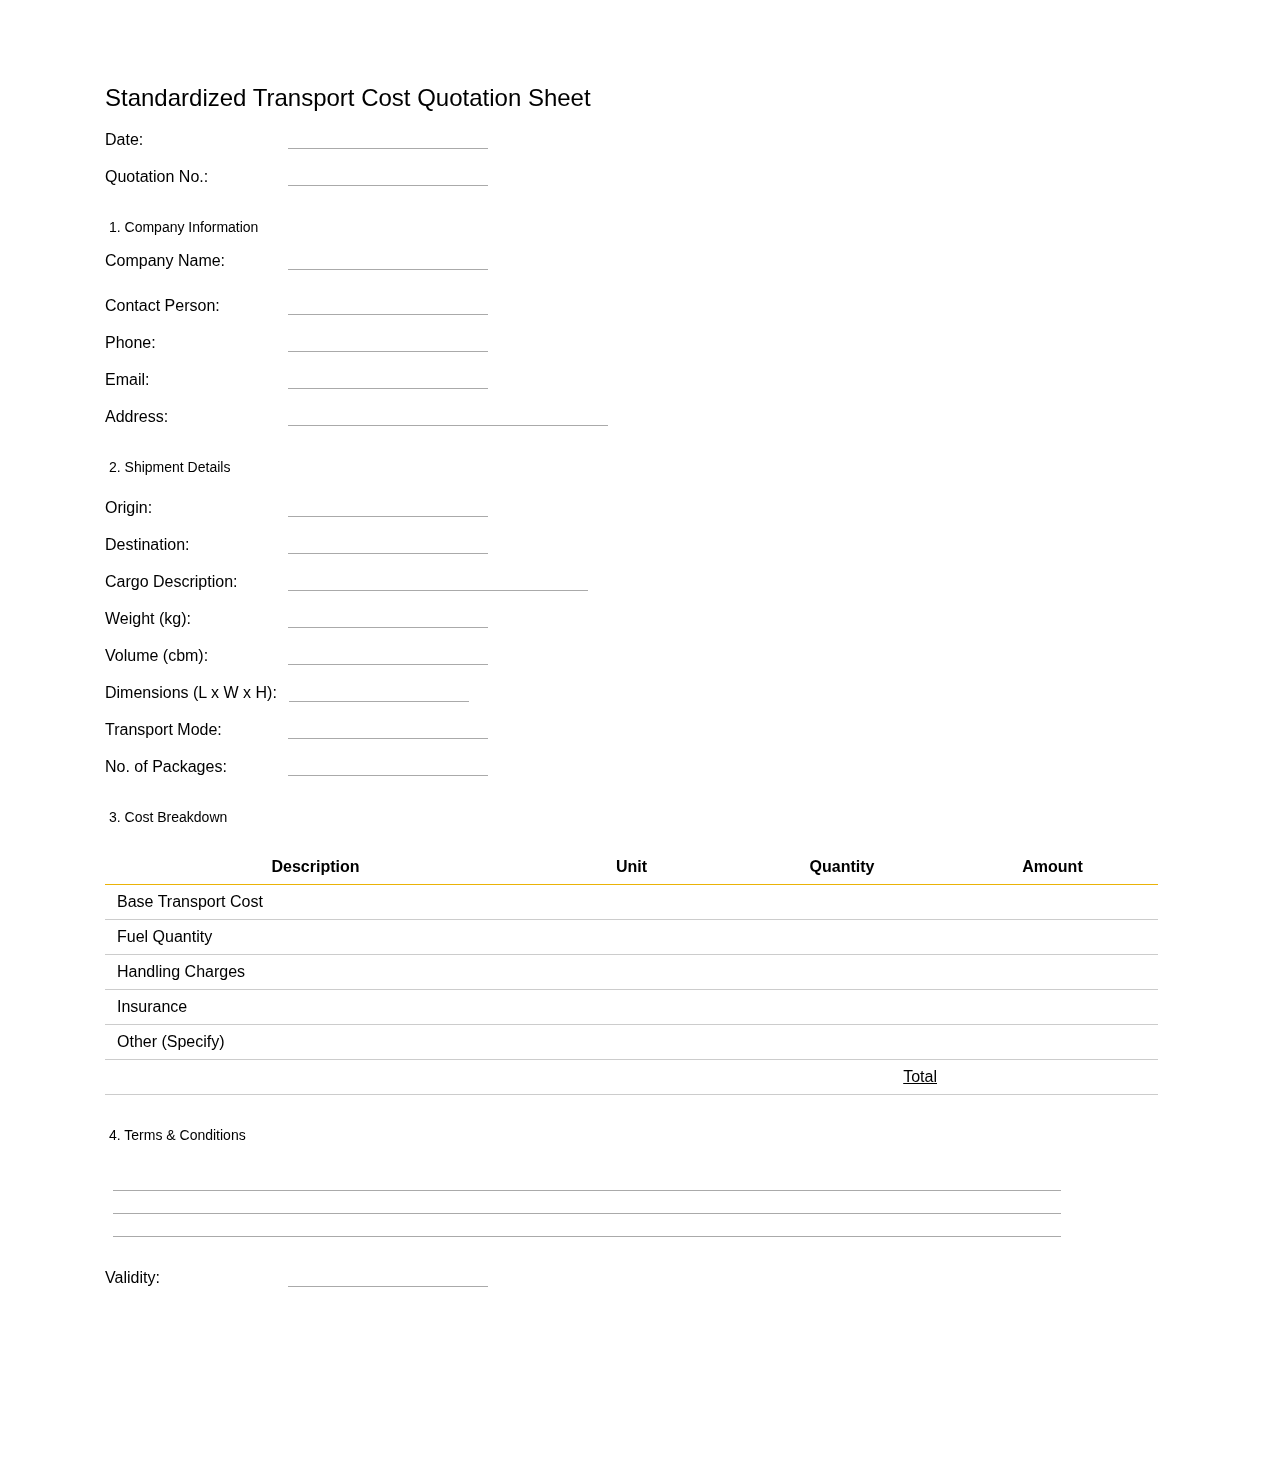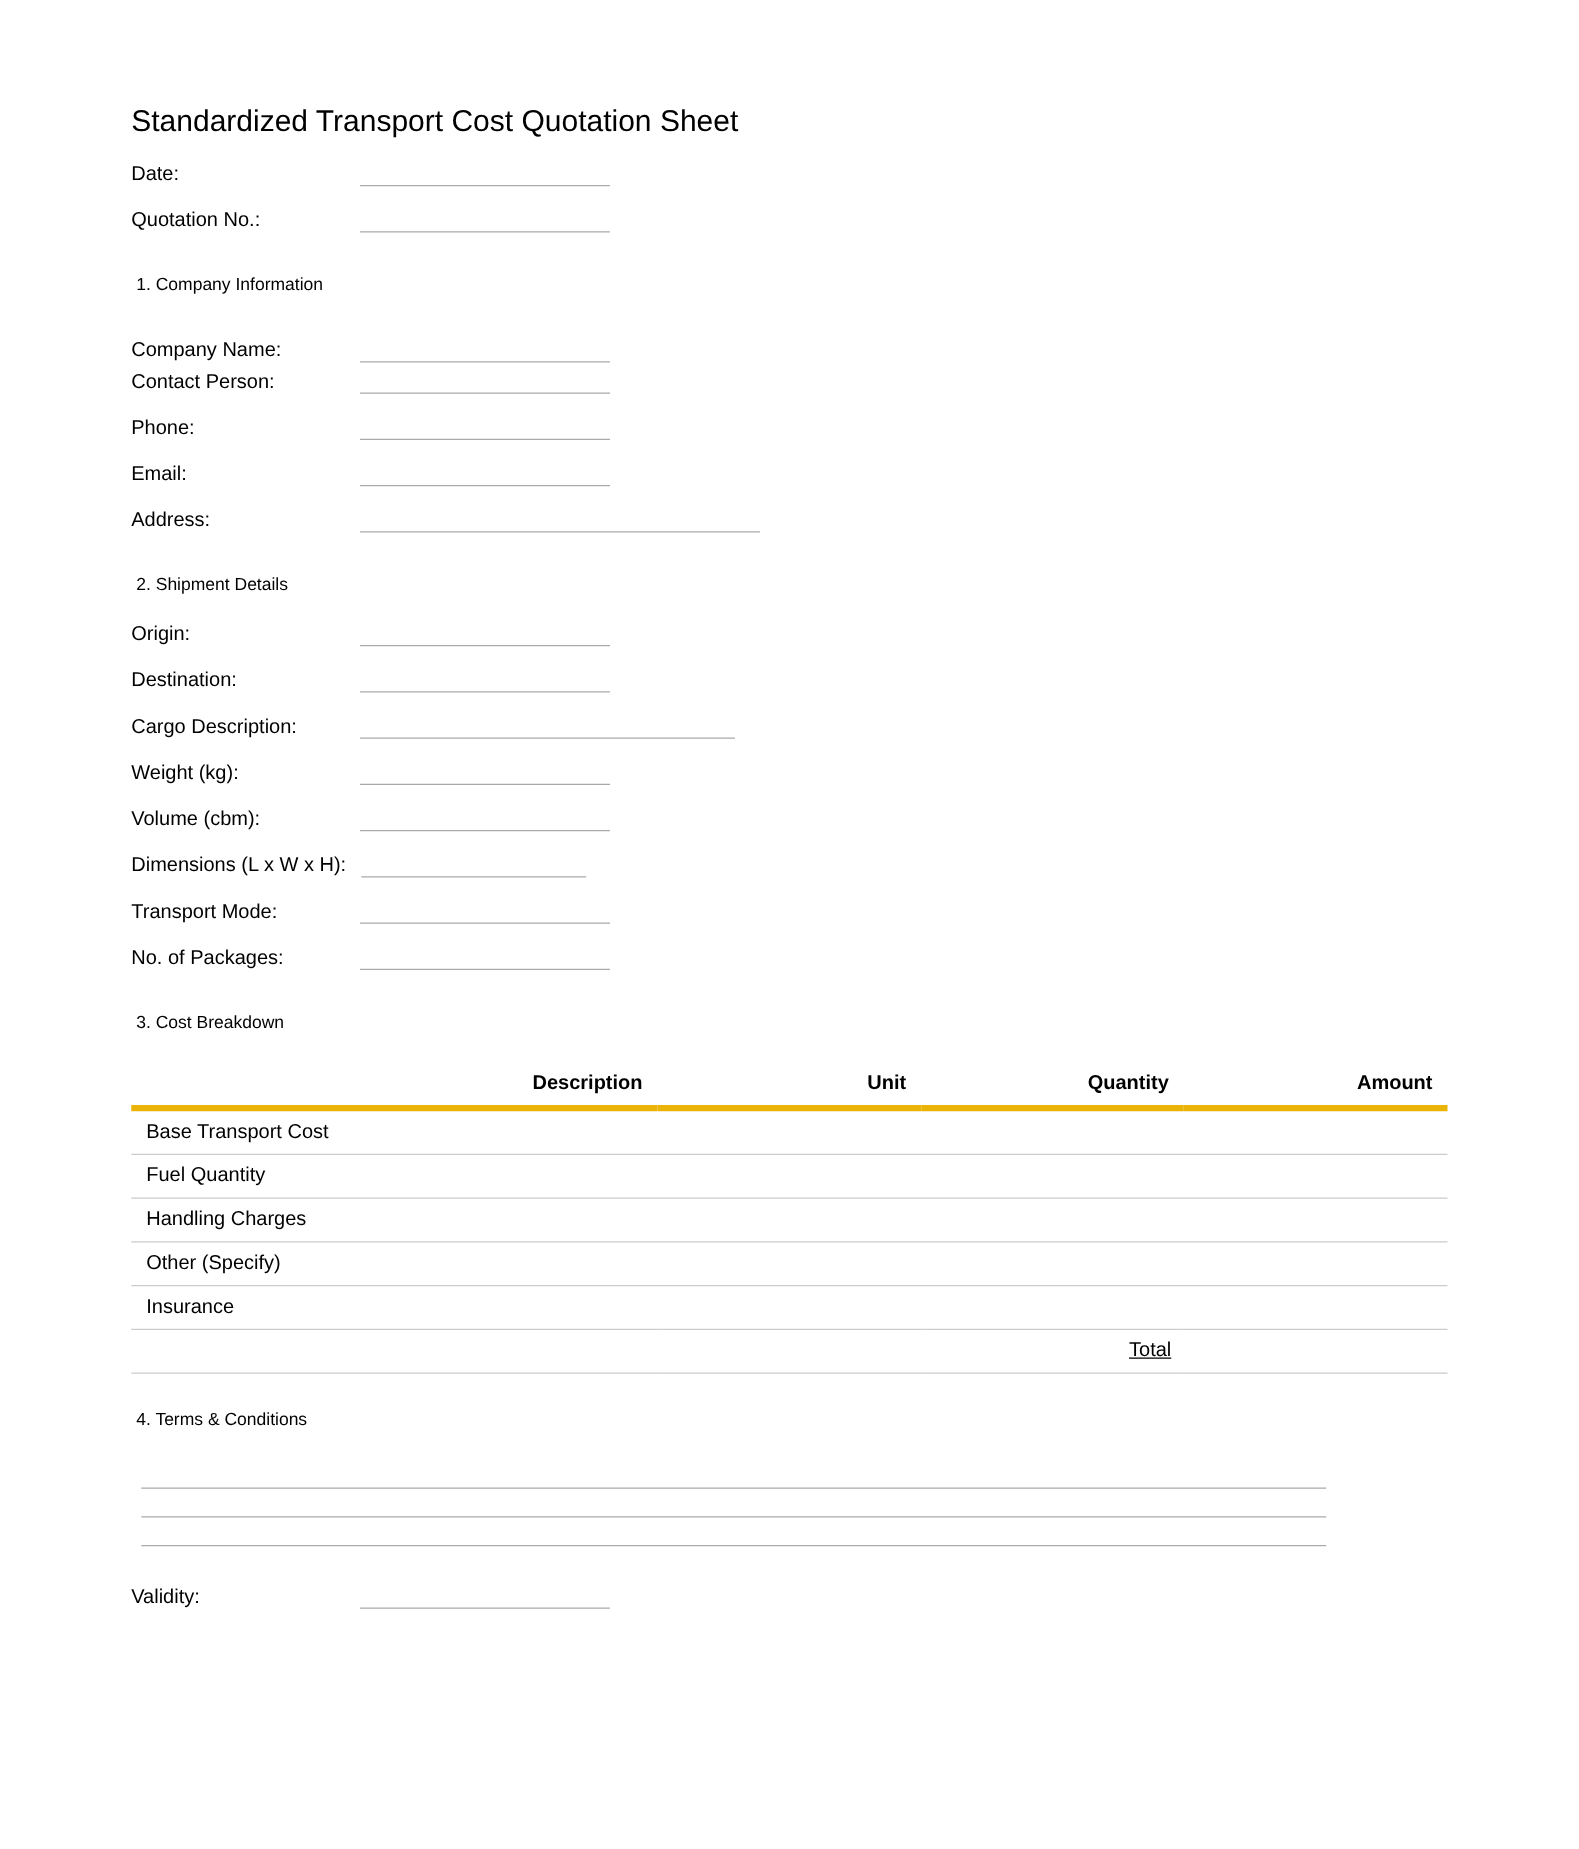--- a/index.html
+++ b/index.html
@@ -24,22 +24,22 @@
       position: absolute; top: 17px; height: 0;
       border: none; border-bottom: 1px solid #aaaaaa; background: transparent;
       font-family: "Liberation Sans", sans-serif; font-size: 15px;
       padding: 0; outline: none;
     }
     table.cost {
       position: absolute; left: 0; top: 850px; width: 1053px;
       border-collapse: collapse; font-size: 16px;
     }
     table.cost th {
-      text-align: right; font-weight: bold; height: 34px; padding: 0 12px;
-      border-bottom: 5px solid #eab308; vertical-align: middle;
+      text-align: center; font-weight: bold; height: 34px; padding: 0 12px;
+      border-bottom: 1px solid #eab308; vertical-align: middle;
     }
     table.cost td {
       height: 34px; padding: 0 12px; border-bottom: 1px solid #cccccc;
       vertical-align: middle;
     }
     .col-desc { width: 397px; }
     .col-unit { width: 187px; }
     .col-qty { width: 186px; }
     .total-cell { text-align: right; padding-right: 10px !important; text-decoration: underline; }
     .terms-line {
@@ -58,21 +58,21 @@
     <span class="field-label">Date:</span>
     <input class="field-line" style="left: 183px; width: 200px;" value="">
   </div>
   <div class="field" style="top:168px">
     <span class="field-label">Quotation No.:</span>
     <input class="field-line" style="left: 183px; width: 200px;" value="">
   </div>
 
   <h2 class="section-title" style="top:219px">1. Company Information</h2>
 
-  <div class="field" style="top:272px">
+  <div class="field" style="top:252px">
     <span class="field-label">Company Name:</span>
     <input class="field-line" style="left: 183px; width: 200px;" value="">
   </div>
   <div class="field" style="top:297px">
     <span class="field-label">Contact Person:</span>
     <input class="field-line" style="left: 183px; width: 200px;" value="">
   </div>
   <div class="field" style="top:334px">
     <span class="field-label">Phone:</span>
     <input class="field-line" style="left: 183px; width: 200px;" value="">
@@ -145,27 +145,27 @@
         <td></td>
         <td></td>
       </tr>
       <tr>
         <td>Handling Charges</td>
         <td></td>
         <td></td>
         <td></td>
       </tr>
       <tr>
-        <td>Other (Specify)</td>
+        <td>Insurance</td>
         <td></td>
         <td></td>
         <td></td>
       </tr>
       <tr>
-        <td>Insurance</td>
+        <td>Other (Specify)</td>
         <td></td>
         <td></td>
         <td></td>
       </tr>
       <tr>
         <td colspan="3" class="total-cell">Total</td>
         <td></td>
       </tr>
     </tbody>
   </table>

